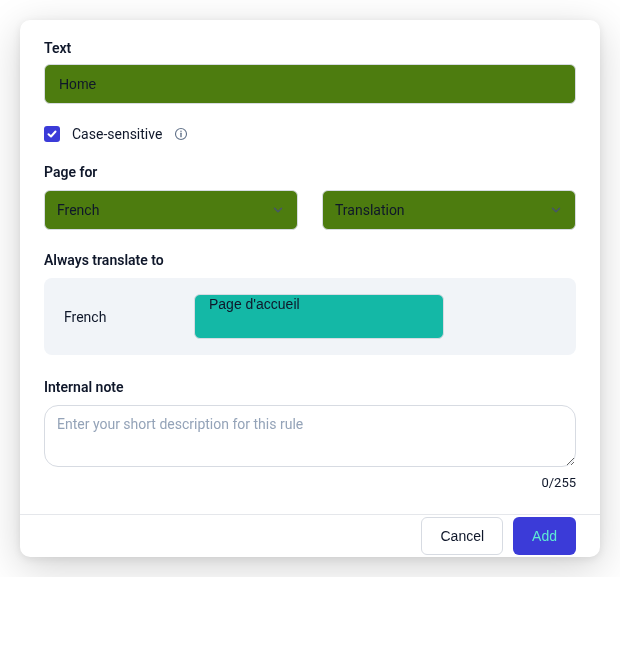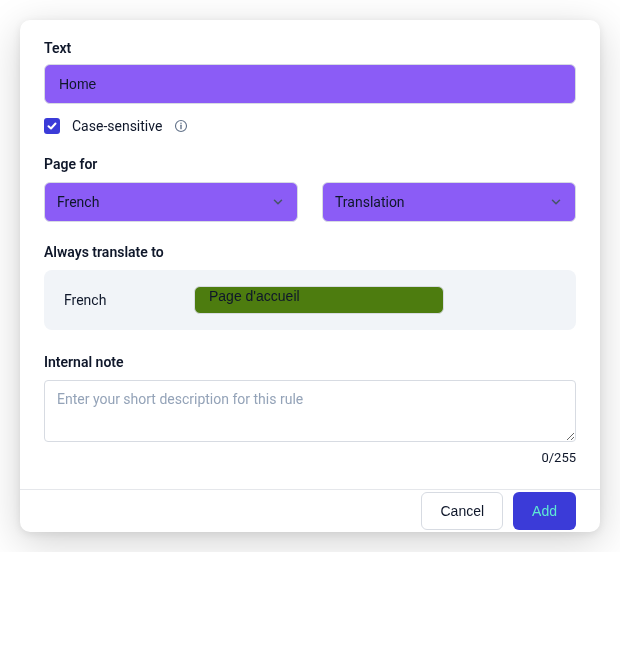--- a/index.html
+++ b/index.html
@@ -37,39 +37,39 @@
     color: #475569;
     display: flex;
     align-items: center;
   }
   .modal-body {
     padding: 20px 24px 24px 24px;
   }
   .row {
     display: flex;
     gap: 24px;
-    margin-bottom: 14px;
+    margin-bottom: 22px;
   }
   .col { flex: 1; min-width: 0; }
   .label {
     font-size: 14px;
     font-weight: 600;
     color: #0f172a;
     margin-bottom: 8px;
     display: block;
   }
   .input, .select {
     width: 100%;
     height: 40px;
     border: 1px solid #d7dbe2;
     border-radius: 6px;
     padding: 0 12px;
     font-size: 14px;
     color: #0f172a;
-    background: #8b5cf6;
+    background: #4d7c0f;
     display: flex;
     align-items: center;
     justify-content: space-between;
   }
   .input input {
     border: none;
     outline: none;
     width: 100%;
     font-size: 14px;
     color: #0f172a;
@@ -120,39 +120,39 @@
     gap: 40px;
     margin-bottom: 24px;
   }
   .translate-lang {
     font-size: 14px;
     color: #0f172a;
     min-width: 90px;
   }
   .translate-input {
     flex: 0 0 250px;
-    height: 28px;
+    height: 45px;
     border: 1px solid #d7dbe2;
     border-radius: 6px;
     padding: 0 12px;
     font-size: 14px;
     color: #0f172a;
-    background: #4d7c0f;
+    background: #14b8a6;
   }
   .translate-input input {
     border: none; outline: none; width: 100%; font-size: 14px; color:#0f172a; background:transparent;
   }
   .textarea-wrap {
     position: relative;
   }
   textarea {
     width: 100%;
     height: 62px;
     border: 1px solid #d7dbe2;
-    border-radius: 4px;
+    border-radius: 14px;
     padding: 10px 12px;
     font-size: 14px;
     font-family: inherit;
     color: #0f172a;
     resize: vertical;
   }
   textarea::placeholder { color: #94a3b8; }
   .char-count {
     text-align: right;
     font-size: 13px;

